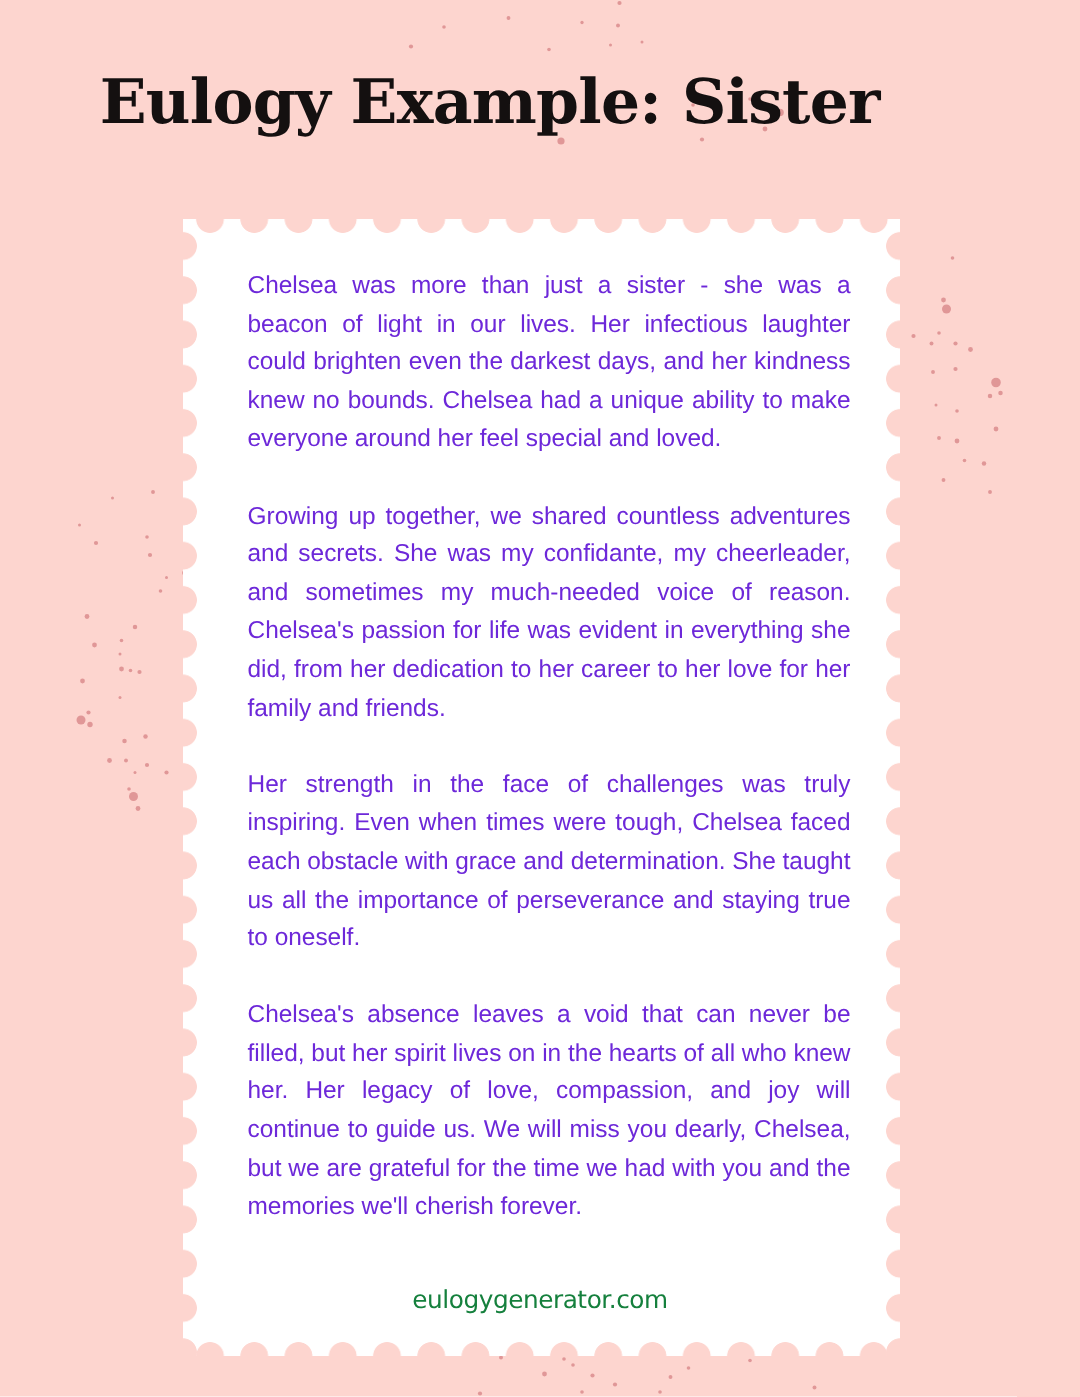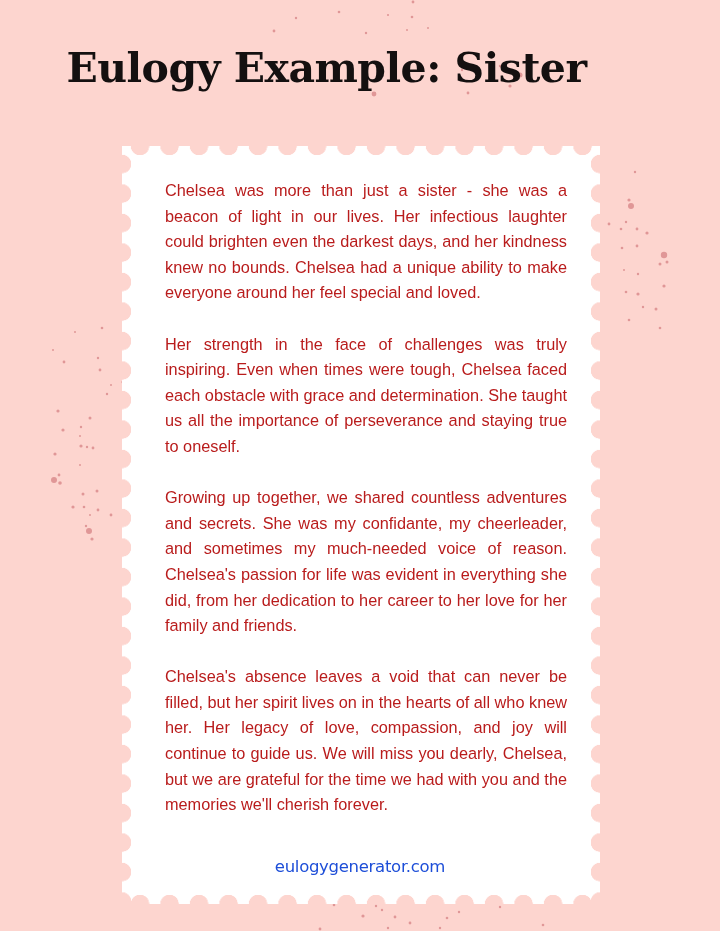--- a/index.html
+++ b/index.html
@@ -36,28 +36,28 @@
     .scallop-left, .scallop-right {
       position: absolute; top: 0; height: 100%; width: 14px;
       background-size: 14px 29.5px; background-repeat: repeat-y;
       background-position: 0 4px;
     }
     .scallop-left { left: 0; background-image: radial-gradient(circle at 0px 14px, #fdd5cf 9px, transparent 9.5px); }
     .scallop-right { right: 0; background-image: radial-gradient(circle at 14px 14px, #fdd5cf 9px, transparent 9.5px); }
 
     .body-text {
       position: absolute; left: 165px; top: 178px; width: 402px;
-      font-size: 16.3px; line-height: 25.6px; color: #b91c1c;
+      font-size: 16.3px; line-height: 25.6px; color: #6d28d9;
       text-align: justify;
     }
     .body-text p { margin: 0 0 25.6px 0; }
     .body-text p:last-child { margin-bottom: 0; }
     .footer-link {
       position: absolute; left: 0; width: 720px; top: 857px;
-      text-align: center; font-size: 16.5px; color: #1d4ed8;
+      text-align: center; font-size: 16.5px; color: #15803d;
       font-family: "DejaVu Sans", sans-serif; letter-spacing: -0.3px;
       text-decoration: none;
     }
     .splatter { position: absolute; left: 0; top: 0; width: 720px; height: 931px; pointer-events: none; }
   </style>
 </head>
 <body>
 
 <svg class="splatter" viewBox="0 0 720 931">
   <g fill="#d9888a" opacity="0.8">
@@ -156,18 +156,18 @@
 
 <div class="card">
   <div class="scallop-top"></div>
   <div class="scallop-bottom"></div>
   <div class="scallop-left"></div>
   <div class="scallop-right"></div>
 </div>
 
 <div class="body-text">
   <p>Chelsea was more than just a sister - she was a beacon of light in our lives. Her infectious laughter could brighten even the darkest days, and her kindness knew no bounds. Chelsea had a unique ability to make everyone around her feel special and loved.</p>
+  <p>Growing up together, we shared countless adventures and secrets. She was my confidante, my cheerleader, and sometimes my much-needed voice of reason. Chelsea's passion for life was evident in everything she did, from her dedication to her career to her love for her family and friends.</p>
   <p>Her strength in the face of challenges was truly inspiring. Even when times were tough, Chelsea faced each obstacle with grace and determination. She taught us all the importance of perseverance and staying true to oneself.</p>
-  <p>Growing up together, we shared countless adventures and secrets. She was my confidante, my cheerleader, and sometimes my much-needed voice of reason. Chelsea's passion for life was evident in everything she did, from her dedication to her career to her love for her family and friends.</p>
   <p>Chelsea's absence leaves a void that can never be filled, but her spirit lives on in the hearts of all who knew her. Her legacy of love, compassion, and joy will continue to guide us. We will miss you dearly, Chelsea, but we are grateful for the time we had with you and the memories we'll cherish forever.</p>
 </div>
 
 <div class="footer-link">eulogygenerator.com</div>
 
 </body></html>

